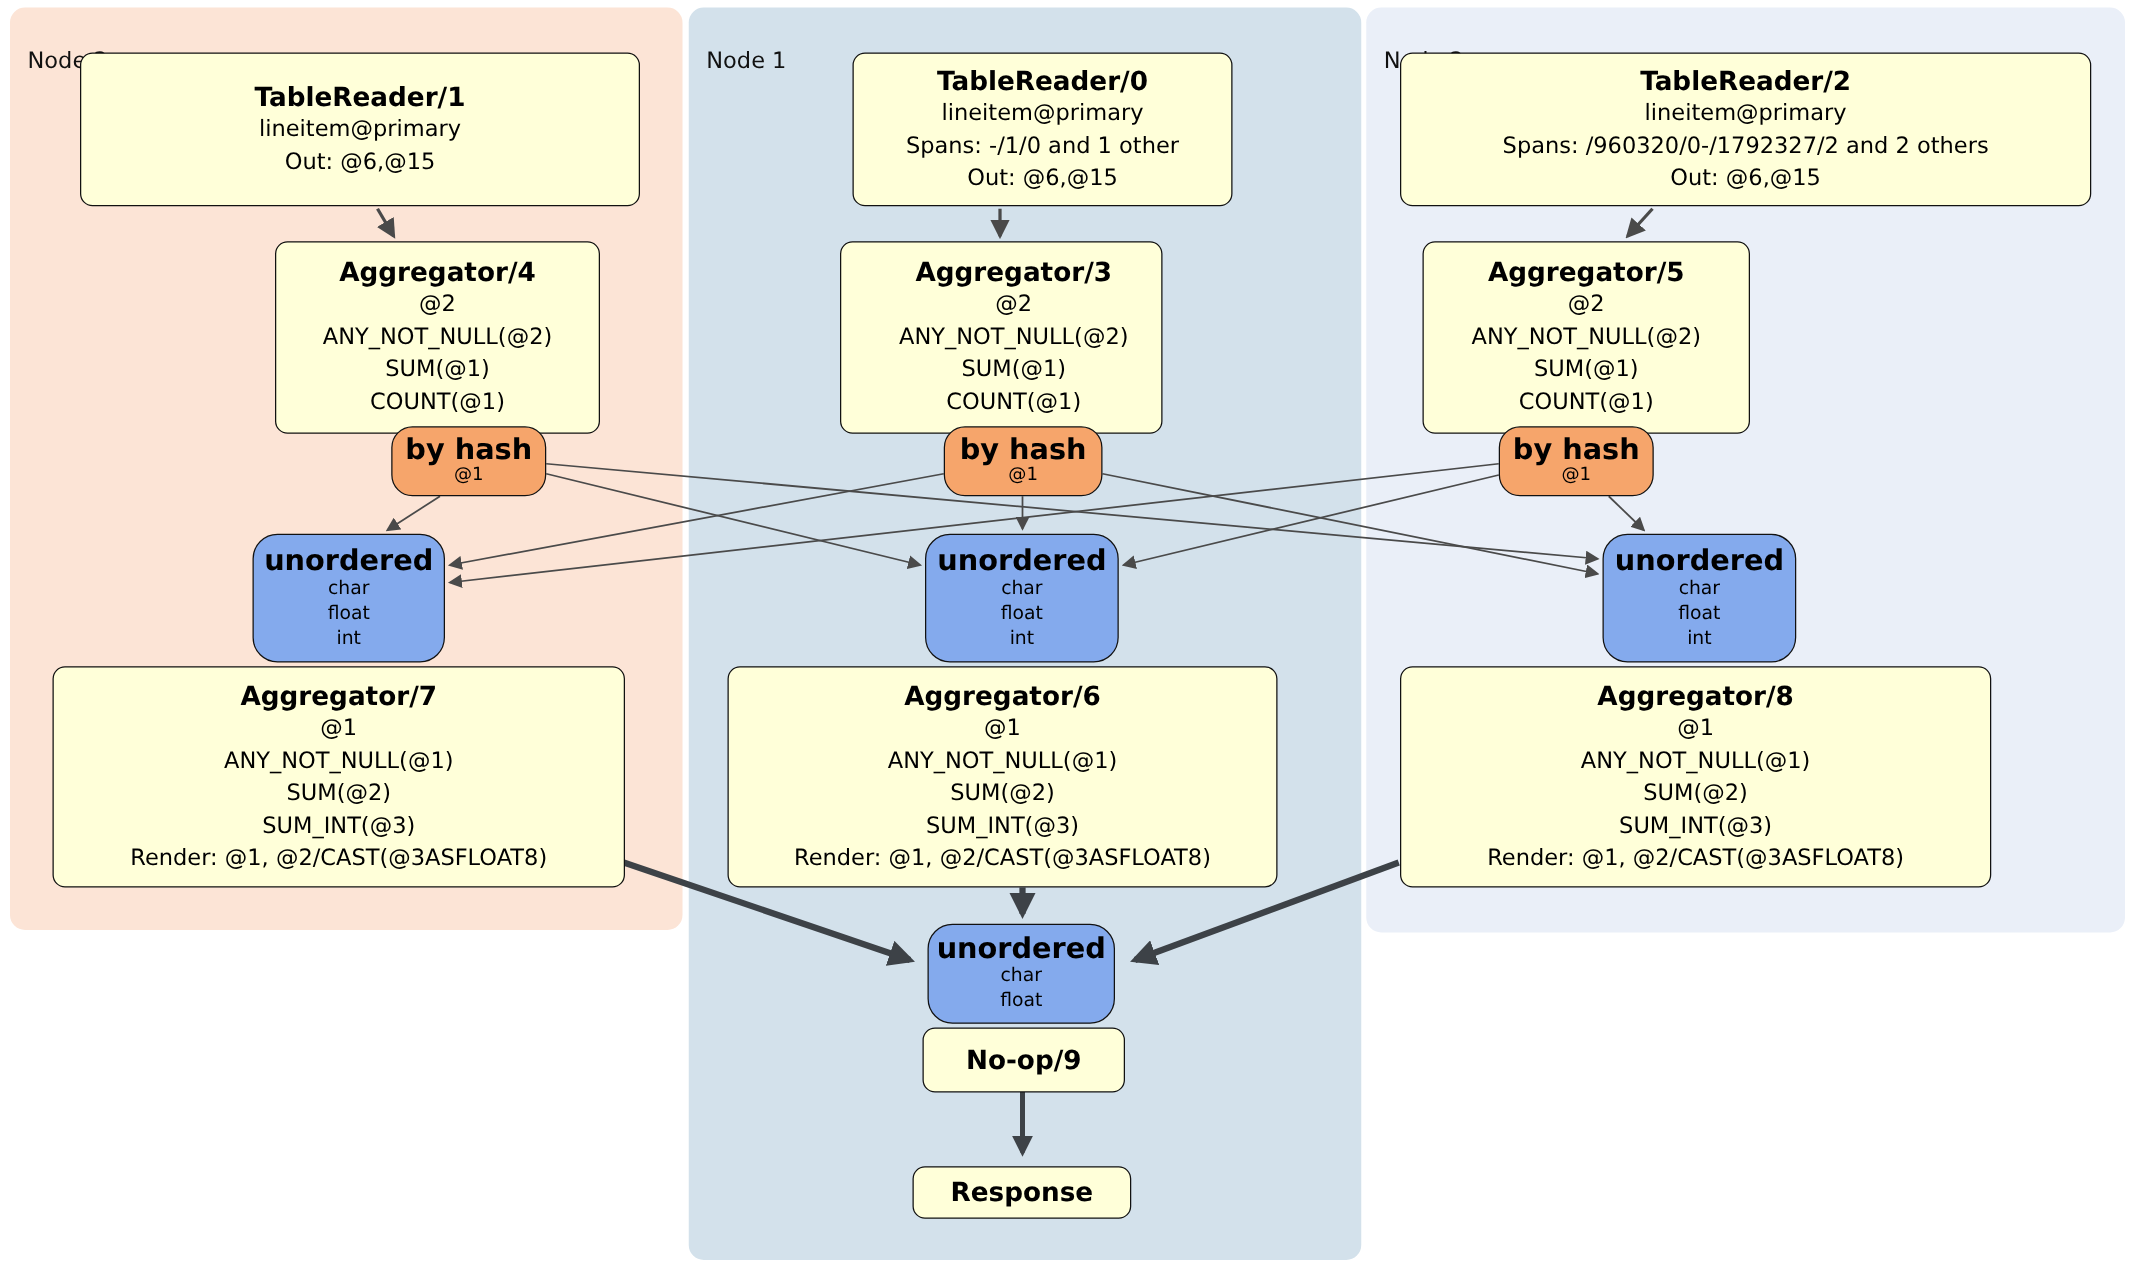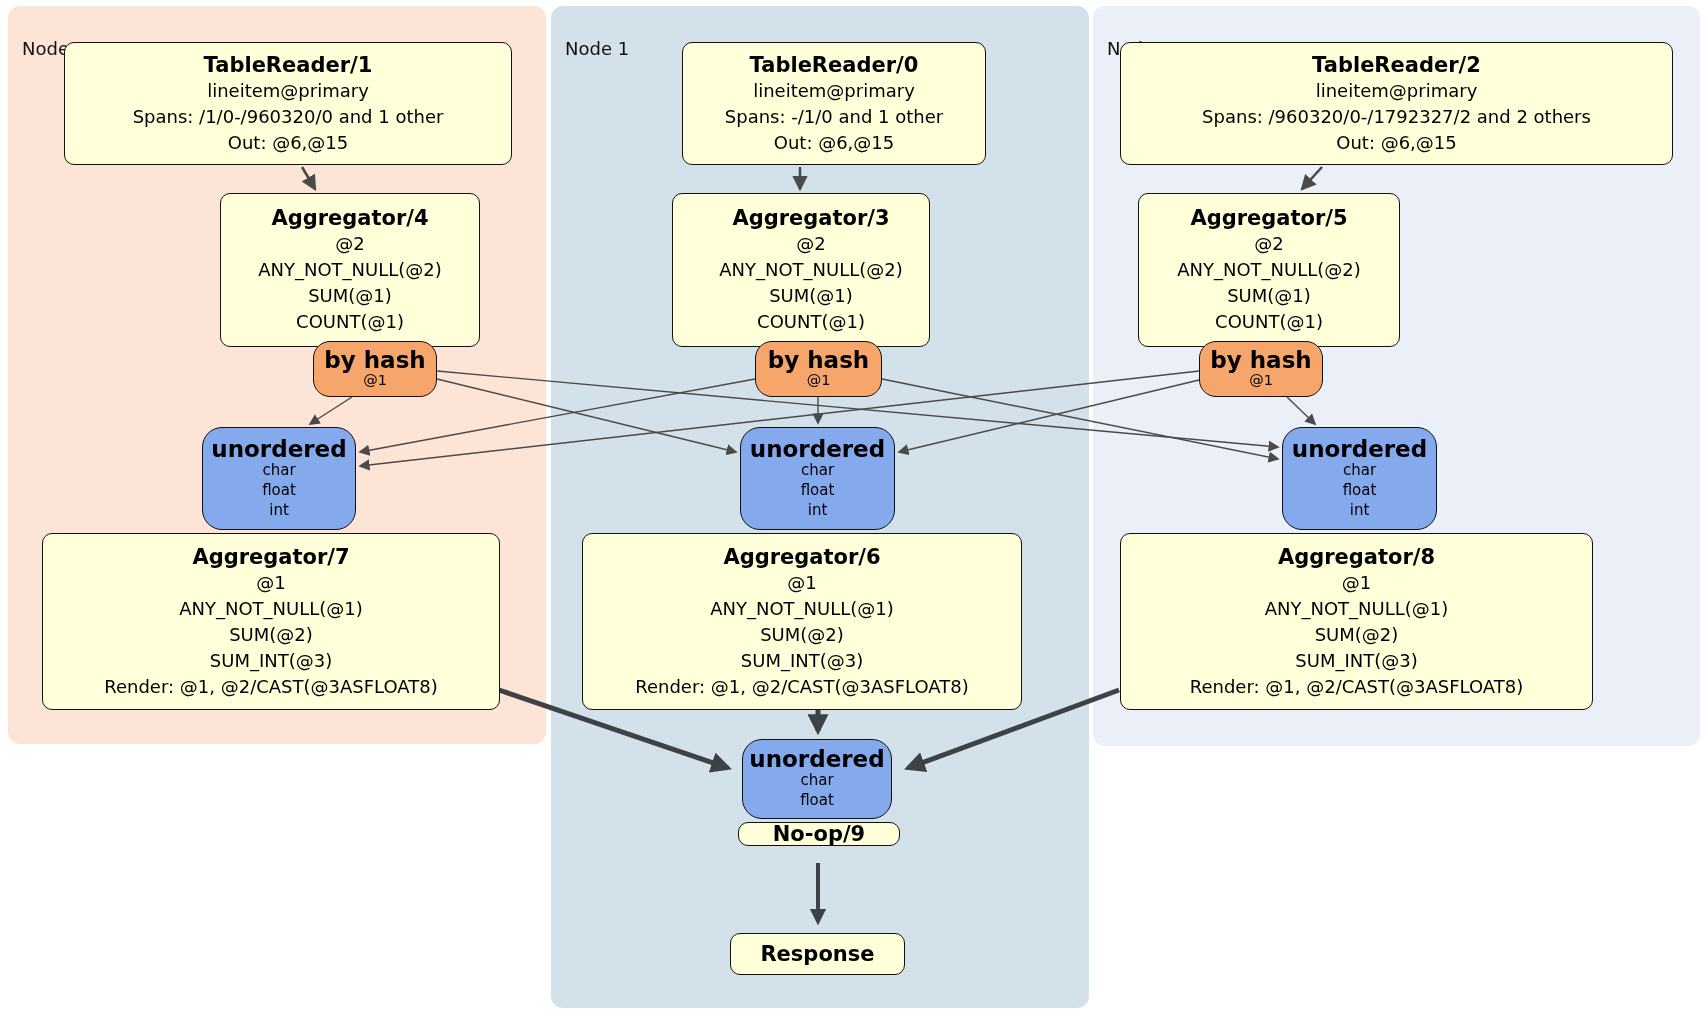--- a/index.html
+++ b/index.html
@@ -78,21 +78,20 @@
     <line class="edge-thick" x1="499" y1="690" x2="728" y2="768" marker-end="url(#ah-thick)"></line>
     <line class="edge-thick" x1="818" y1="710" x2="818" y2="731" marker-end="url(#ah-thick)"></line>
     <line class="edge-thick" x1="1119" y1="690" x2="908" y2="768" marker-end="url(#ah-thick)"></line>
 
     <line class="edge-resp" x1="818" y1="863" x2="818" y2="922" marker-end="url(#ah-thick)"></line>
   </svg>
 
   <div class="box processor" style="left:64px;top:42px;width:448px;height:123px;">
     <div class="box-title">TableReader/1</div>
     <div class="box-line">lineitem@primary</div>
-    <div class="box-line">Spans: /1/0-/960320/0 and 1 other</div>
     <div class="box-line">Out: @6,@15</div>
   </div>
   <div class="box processor" style="left:220px;top:193px;width:260px;height:154px;">
     <div class="box-title">Aggregator/4</div>
     <div class="box-line">@2</div>
     <div class="box-line">ANY_NOT_NULL(@2)</div>
     <div class="box-line">SUM(@1)</div>
     <div class="box-line">COUNT(@1)</div>
   </div>
   <div class="box router" style="left:313px;top:341px;width:124px;height:56px;">
@@ -176,20 +175,20 @@
     <div class="box-line">SUM(@2)</div>
     <div class="box-line">SUM_INT(@3)</div>
     <div class="box-line">Render: @1, @2/CAST(@3ASFLOAT8)</div>
   </div>
 
   <div class="box sync" style="left:742px;top:739px;width:150px;height:80px;">
     <div class="box-title">unordered</div>
     <div class="box-line">char</div>
     <div class="box-line">float</div>
   </div>
-  <div class="box processor small-proc" style="left:738px;top:822px;width:162px;height:24px;">
+  <div class="box processor small-proc" style="left:738px;top:822px;width:162px;height:52px;">
     <div class="box-title">No-op/9</div>
   </div>
   <div class="box processor small-proc" style="left:730px;top:933px;width:175px;height:42px;">
     <div class="box-title">Response</div>
   </div>
 
 </div>
 
 </body></html>

